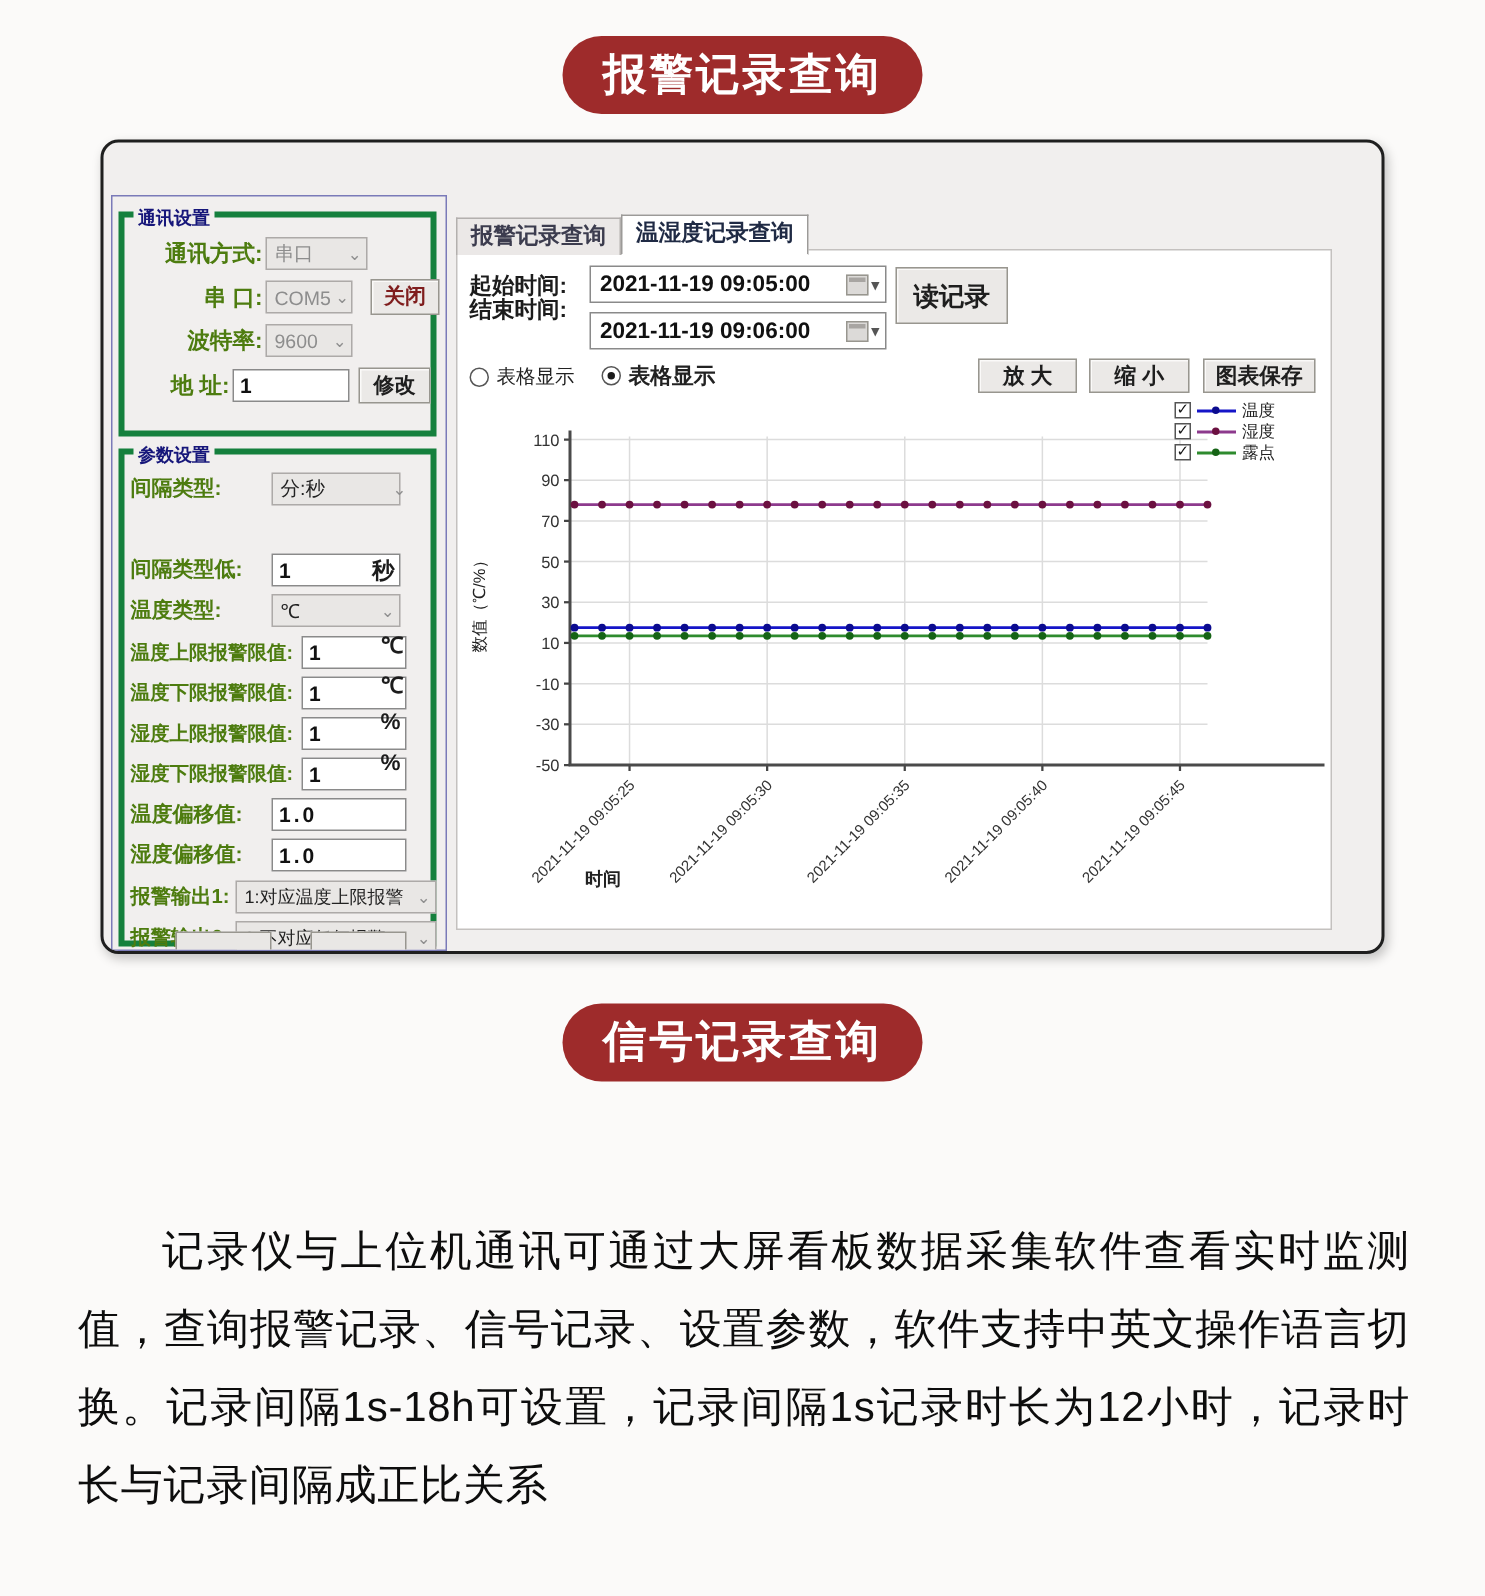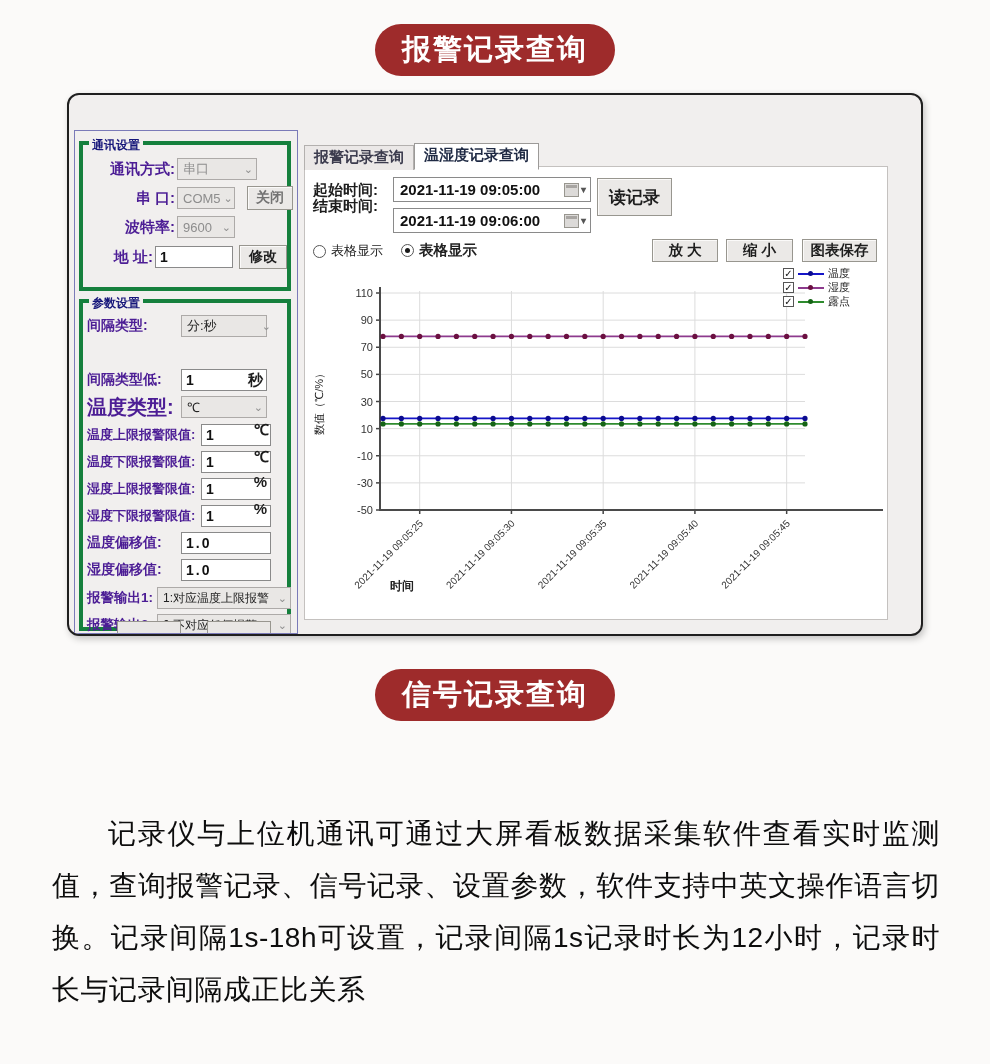--- a/index.html
+++ b/index.html
@@ -18,31 +18,31 @@
                color:#2c7bc0; letter-spacing:2px; }
 
   
   #left-panel { position:absolute; left:5px; top:35px; width:224px; height:504px; border:1px solid #7a7ab8; overflow:hidden; }
   .group { position:absolute; border:4px solid #15803d; }
   .group-title { position:absolute; top:-8px; left:6px; background:#f1efee; padding:0 3px; font-size:12px; font-weight:700; color:#16167a; }
   #group-comm   { left:4px; top:10px;  width:212px; height:150px; }
   #group-params { left:4px; top:168px; width:212px; height:332px; }
 
   .row { position:absolute; left:4px; display:flex; align-items:center; height:24px; }
-  .lab { font-weight:700; font-size:15px; color:#4c1d95; text-align:right; white-space:nowrap; }
+  .lab { font-weight:700; font-size:15px; color:#4d7c0f; text-align:right; white-space:nowrap; }
   .lab.small { font-size:13px; }
   .dd { display:flex; align-items:center; justify-content:space-between; background:#e9e7e5; border:1px solid #adaaa8;
         height:22px; padding:0 3px 0 5px; font-size:13px; color:#555; white-space:nowrap; }
   .dd.dim { color:#8d8d8d; }
   .chev { color:#8f8f8f; font-size:11px; margin-left:3px; }
   .inp { background:#fff; border:1px solid #8a8a8a; height:22px; font-size:14px; font-weight:700; color:#111;
          padding:0 4px; display:flex; align-items:center; }
   .btn { background:#ebe9e7; border:1px solid #98968f; display:flex; align-items:center; justify-content:center;
          font-weight:700; color:#1e1e1e; cursor:default; box-shadow:inset 1px 1px 0 #fbfaf9; }
-  .btn.red { color:#737373; }
+  .btn.red { color:#7f1d1d; }
   .unit { position:absolute; font-size:15px; font-weight:700; color:#1c1c1c; }
   .stub { position:absolute; top:490px; height:18px; width:64px; background:#e9e7e5; border:1px solid #98968f; }
 
   
   #tabbar { position:absolute; left:235px; top:48px; display:flex; z-index:3; }
   .tab { font-size:15px; font-weight:700; padding:2px 9px 3px; white-space:nowrap; }
   .tab.inactive { background:#ebe8e7; border:1px solid #b3b0ae; border-bottom:none; color:#3c3c4e; margin-top:2px; }
   .tab.active { background:#fff; border:1px solid #9c9a98; border-bottom:1px solid #fff; color:#1f2a44; }
   #content-panel { position:absolute; left:235px; top:71px; width:584px; height:454px; background:#fff; border:1px solid #c4c1bf; }
 
@@ -87,21 +87,21 @@
 
 <div id="app-window">
 
   <div id="left-panel">
 
     <div id="group-comm" class="group">
       <div class="group-title">通讯设置</div>
 
       <div class="row" style="top:12px;">
         <div class="lab" style="width:88px;">通讯方式:</div>
-        <div class="dd dim" style="width:80px;margin-left:2px;">
+        <div class="dd dim" style="width:68px;margin-left:2px;">
           <span>串口</span>
           <span class="chev">⌄</span>
         </div>
       </div>
 
       <div class="row" style="top:41px;">
         <div class="lab" style="width:88px;">串  口:</div>
         <div class="dd dim" style="width:58px;margin-left:2px;">
           <span>COM5</span>
           <span class="chev">⌄</span>
@@ -136,21 +136,21 @@
       </div>
 
 
       <div class="row" style="top:65px;">
         <div class="lab" style="width:88px;text-align:left;font-size:14px;">间隔类型低:</div>
         <div class="inp" style="width:86px;margin-left:6px;">1</div>
         <div class="unit" style="right:4px;">秒</div>
       </div>
 
       <div class="row" style="top:92px;">
-        <div class="lab" style="width:74px;text-align:left;font-size:20px;">温度类型:</div>
+        <div class="lab" style="width:74px;text-align:left;font-size:14px;">温度类型:</div>
         <div class="dd" style="width:86px;margin-left:20px;color:#222;">
           <span>℃</span>
           <span class="chev">⌄</span>
         </div>
       </div>
 
       <div class="row" style="top:120px;">
         <div class="lab small" style="width:112px;text-align:left;">温度上限报警限值:</div>
         <div class="inp" style="width:70px;margin-left:2px;">1</div>
         <div class="unit" style="right:2px;top:-4px;">℃</div>

